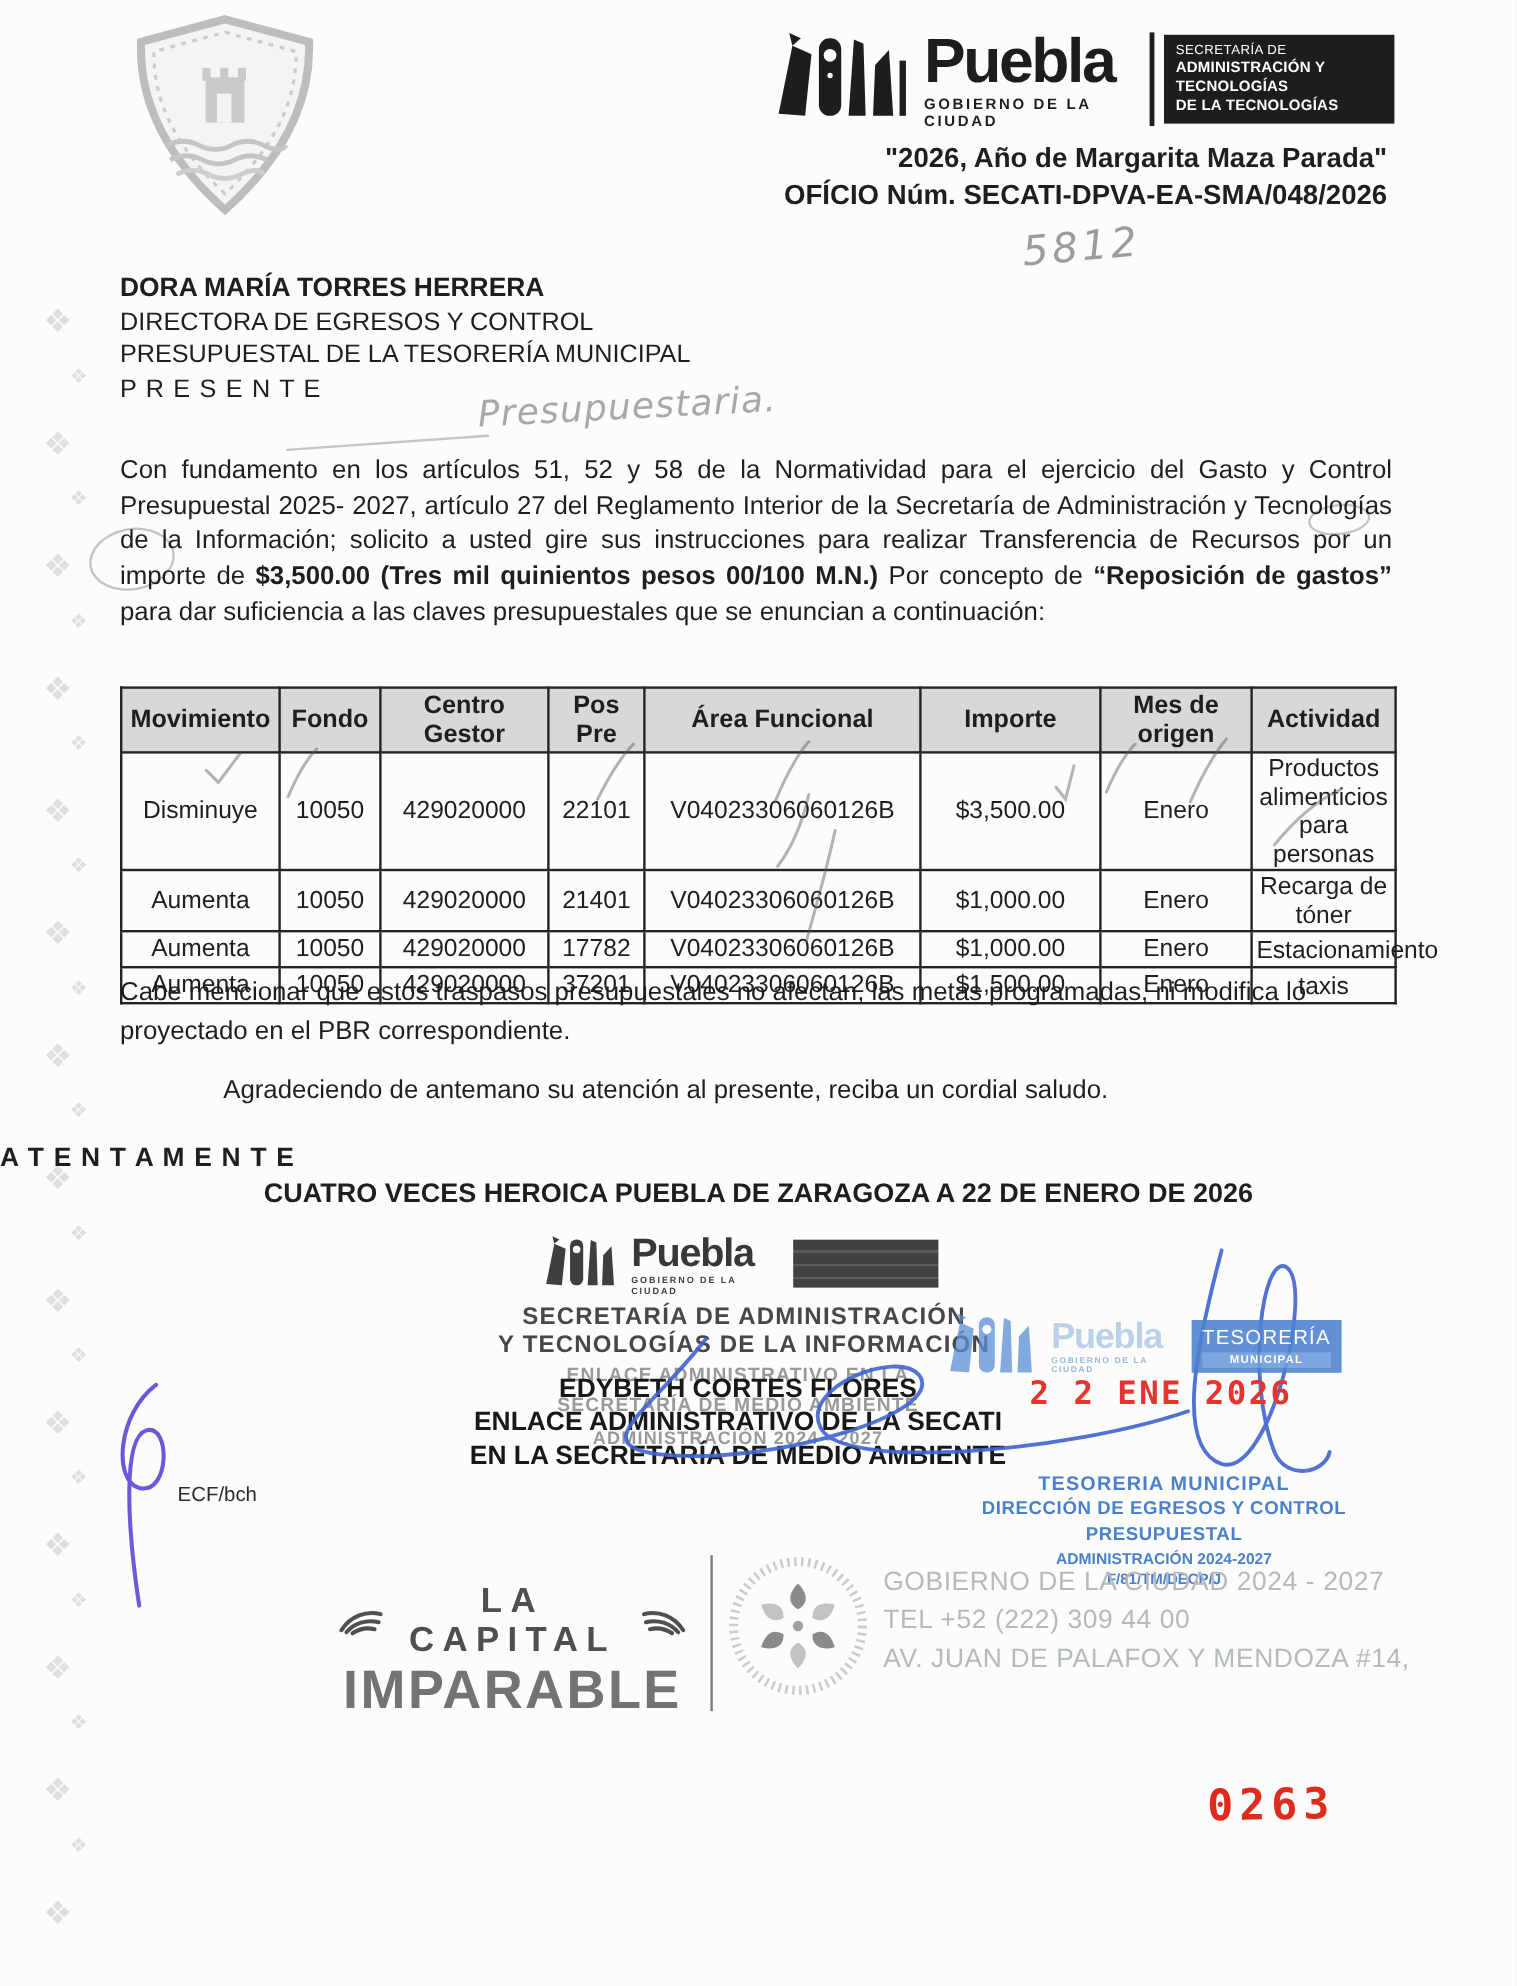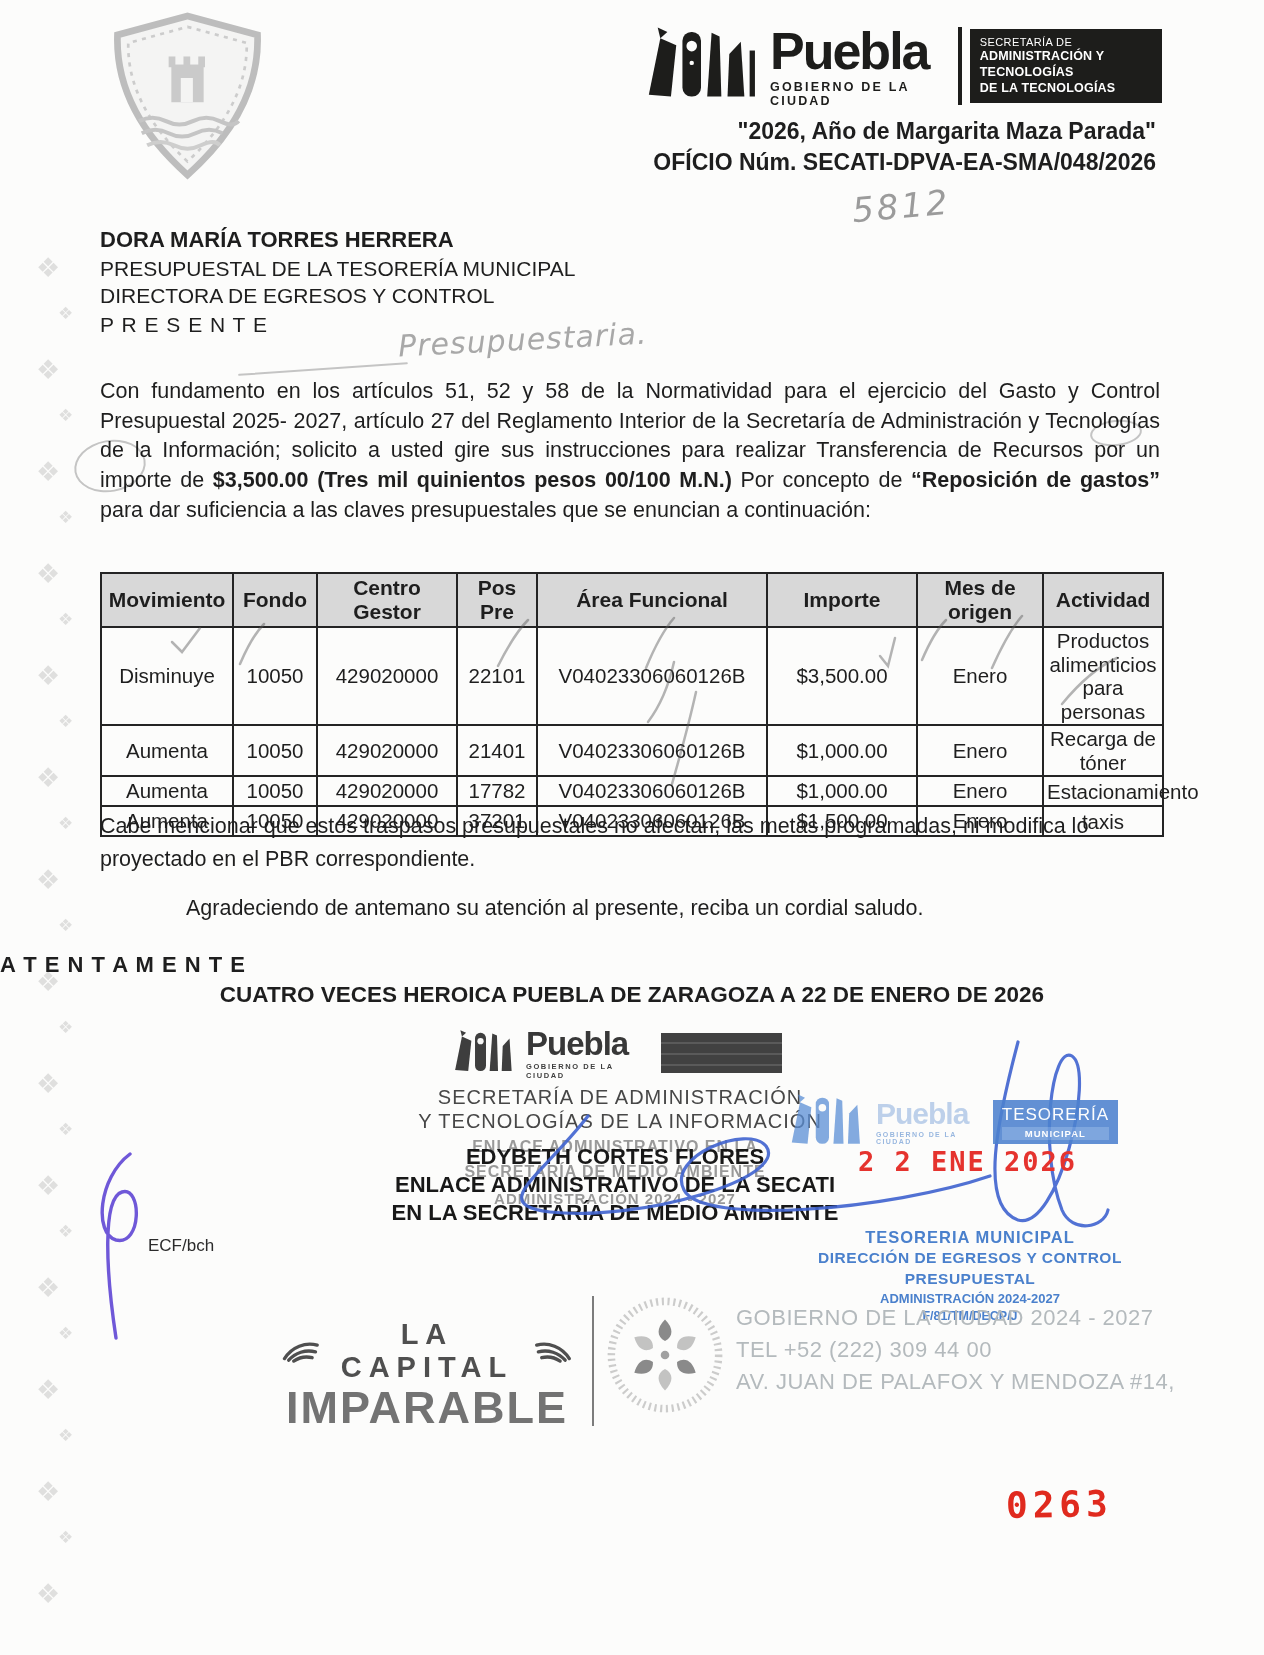--- a/index.html
+++ b/index.html
@@ -58,21 +58,21 @@
   
   .atent { left:0; top:952px; width:1264px; text-align:left; font-weight:bold; font-size:22px; letter-spacing:1px; }
   .citydate { left:0; top:982px; width:1264px; text-align:center; font-weight:bold; font-size:22.5px; }
 
   
   .stamp-black { left:452px; top:1022px; width:330px; opacity:.92; display:flex; align-items:center; filter:contrast(.95); }
   .stamp-black .skyline { width:68px; height:62px; color:#2a2a2a; }
   .stamp-black .wm { font-size:33px; font-weight:bold; color:#232323; letter-spacing:-1px; line-height:1; }
   .stamp-black .wms { font-size:7.5px; font-weight:bold; letter-spacing:1.6px; color:#2a2a2a; margin-top:2px; }
   .stamp-black .box { margin-left:6px; width:122px; height:40px; background:repeating-linear-gradient(180deg,#2e2e2e 0 9px,#4a4a4a 9px 11px); }
-  .stamp-txt { width:520px; text-align:center; color:#474747; font-weight:normal; letter-spacing:1px; }
+  .stamp-txt { width:520px; text-align:center; color:#474747; font-weight:bold; letter-spacing:1px; }
   .st1 { left:360px; top:1086px; font-size:20px; }
   .st2 { left:360px; top:1110px; font-size:20px; }
   .faint-stamp { width:520px; text-align:center; color:rgba(120,120,120,.75); font-weight:bold; }
   .fs1 { left:355px; top:1138px; font-size:16px; letter-spacing:1px; }
   .fs2 { left:355px; top:1163px; font-size:16px; letter-spacing:1px; }
   .fs3 { left:355px; top:1190px; font-size:15px; letter-spacing:1px; }
   .sig-name { width:620px; text-align:center; font-weight:bold; color:#181818; }
   .sn1 { left:305px; top:1144px; font-size:22px; }
   .sn2 { left:305px; top:1172px; font-size:22px; }
   .sn3 { left:305px; top:1200px; font-size:22px; }
@@ -180,22 +180,22 @@
 
   <div class="abs legend-block">
     <div>"2026, Año de Margarita Maza Parada"</div>
     <div>OFÍCIO Núm. SECATI-DPVA-EA-SMA/048/2026</div>
   </div>
 
   <div class="abs hand folio-hand">5812</div>
 
   <div class="abs addressee">
     <div class="name">DORA MARÍA TORRES HERRERA</div>
+    <div>DIRECTORA DE EGRESOS Y CONTROL</div>
     <div>PRESUPUESTAL DE LA TESORERÍA MUNICIPAL</div>
-    <div>DIRECTORA DE EGRESOS Y CONTROL</div>
     <div class="presente">P R E S E N T E</div>
   </div>
   <div class="abs hand annot">Presupuestaria.</div>
   <div class="abs annot-dash"></div>
 
   <p class="abs body-p1"><span>Con fundamento en los artículos 51, 52 y 58 de la Normatividad para el ejercicio del Gasto y Control Presupuestal 2025- 2027, artículo 27 del Reglamento Interior de la Secretaría de Administración y Tecnologías de la Información; solicito a usted gire sus instrucciones para realizar Transferencia de Recursos por un importe de </span><b>$3,500.00 (Tres mil quinientos pesos 00/100 M.N.)</b><span> Por concepto de </span><b>“Reposición de gastos”</b><span> para dar suficiencia a las claves presupuestales que se enuncian a continuación:</span></p>
   <div class="abs pencil-ellipse ell1"></div>
   <div class="abs pencil-ellipse ell2"></div>
 
   <div class="abs tbl-wrap">

